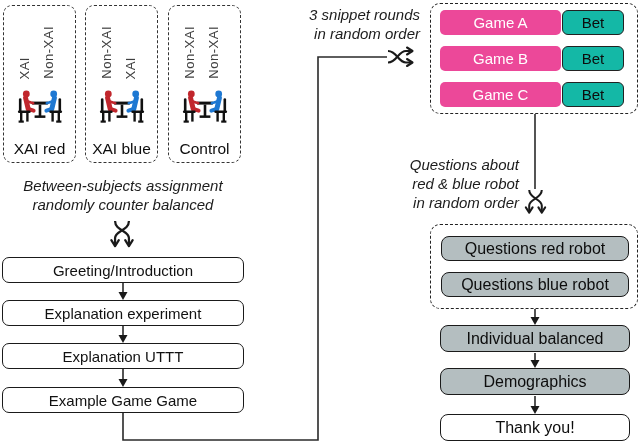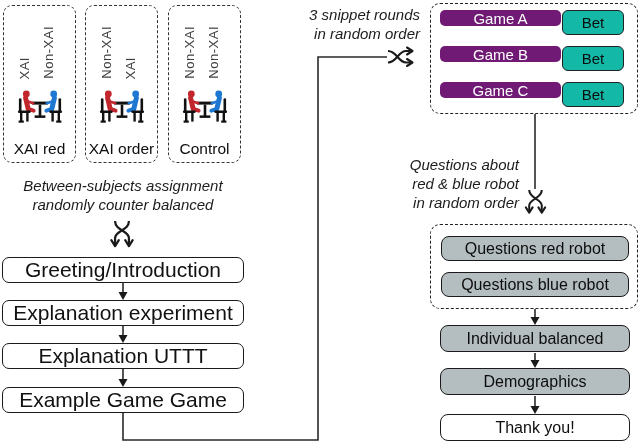--- a/index.html
+++ b/index.html
@@ -27,30 +27,30 @@
   
   .anno{position:absolute;font-style:italic;font-size:15px;line-height:19px;color:#1c1c1c;}
   .anno span{display:block;}
   #anno-assignment{left:0px;top:176px;width:246px;text-align:center;}
   #anno-snippets{right:220px;top:5px;width:200px;text-align:right;}
   #anno-questions{right:121px;top:155px;width:200px;text-align:right;}
   
   .flow-box{
     position:absolute;left:2px;width:242px;height:26px;box-sizing:border-box;
     border:1.8px solid #1a1a1a;border-radius:7px;background:#fff;
-    display:flex;align-items:center;justify-content:center;font-size:21px;
+    display:flex;align-items:center;justify-content:center;font-size:15px;
   }
   
   #game-box{
     position:absolute;left:430px;top:3px;width:208px;height:111px;box-sizing:border-box;
     border:1.6px dashed #222;border-radius:10px;background:#fff;
   }
   .game-row-black{
-    position:absolute;left:9px;width:121px;height:16px;box-sizing:border-box;
-    background:#701a75;border-radius:5px;color:#fff;
+    position:absolute;left:9px;width:121px;height:25px;box-sizing:border-box;
+    background:#ec4899;border-radius:5px;color:#fff;
     display:flex;align-items:center;justify-content:center;font-size:15px;
   }
   .bet-box{
     position:absolute;left:131px;width:62px;height:25px;box-sizing:border-box;
     background:#14b8a6;border:1.6px solid #222;border-radius:6px;
     display:flex;align-items:center;justify-content:center;font-size:15px;color:#0d0d0d;
   }
   
   #questions-box{
     position:absolute;left:430px;top:224px;width:208px;height:85px;box-sizing:border-box;
@@ -163,21 +163,21 @@
         <use href="#ppl"></use>
       </svg>
     <div class="group-caption">XAI red</div>
   </div>
   <div class="group-box" style="left:85px">
     <span class="vlabel l">Non-XAI</span>
     <span class="vlabel r">XAI</span>
     <svg class="ppl-icon">
         <use href="#ppl"></use>
       </svg>
-    <div class="group-caption">XAI order</div>
+    <div class="group-caption">XAI blue</div>
   </div>
   <div class="group-box" style="left:168px">
     <span class="vlabel l">Non-XAI</span>
     <span class="vlabel r">Non-XAI</span>
     <svg class="ppl-icon">
         <use href="#ppl"></use>
       </svg>
     <div class="group-caption">Control</div>
   </div>
 

